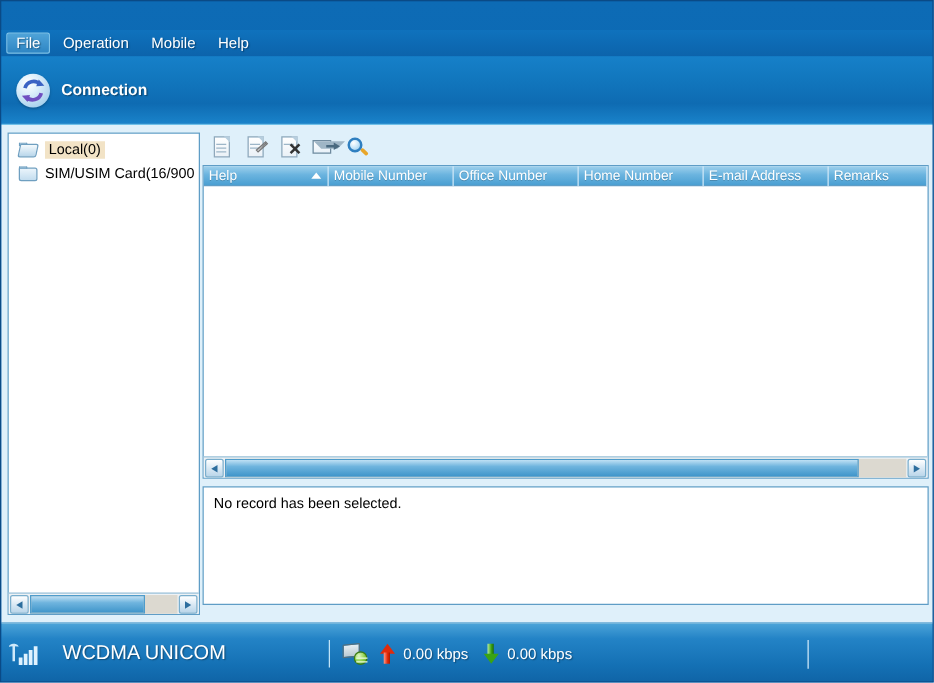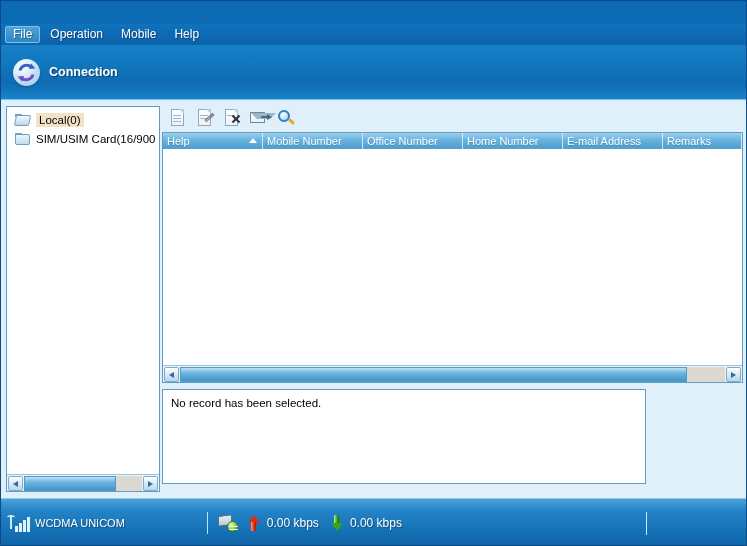--- a/index.html
+++ b/index.html
@@ -310,21 +310,21 @@
     position:absolute; left:0; top:17px; right:0; bottom:17px;
     background:#ffffff;
     display:flex; align-items:center; justify-content:center;
   }
   .watermark{
     color:#cfcfcf; font-size:25px; letter-spacing:0.5px;
     user-select:none;
   }
 
   .detailbox{
-    position:absolute; left:0; top:285px; width:484px; height:95px;
+    position:absolute; left:0; top:285px; width:581px; height:95px;
     background:#ffffff; border:1px solid #5f9dc6;
     padding:7px 8px;
   }
   .detailbox .dtxt{ font-size:11.5px; color:#000; }
 
   
   .statusbar{
     position:absolute; left:0; top:497px; width:747px; height:49px;
     background: linear-gradient(180deg,#4ba3d8 0%,#2383c6 25%,#1470b4 70%,#0f63a5 100%);
     display:flex; align-items:center;
@@ -337,21 +337,21 @@
   .sig .ant::before{
     content:""; position:absolute; left:-3px; top:0; width:8px; height:3px;
     border-top:2px solid #cfe9fa; border-radius:50% 50% 0 0;
   }
   .sig .bar{ position:absolute; bottom:0; width:3px; background:#dff2ff; }
   .sig .s1{ left:6px;  height:6px; }
   .sig .s2{ left:10px; height:9px; }
   .sig .s3{ left:14px; height:12px; }
   .sig .s4{ left:18px; height:15px; }
   .netname{
-    color:#ffffff; font-size:11px; margin-left:4px;
+    color:#ffffff; font-size:16px; margin-left:19px;
     text-shadow: 1px 1px 1px rgba(0,0,0,.35);
   }
   .sbsep{
     width:1px; height:22px; background:#bfe3f7; margin:0 10px 0 0;
   }
   .conn-ic{ width:20px; height:17px; position:relative; flex:0 0 auto;}
   .conn-ic .mon{
     position:absolute; left:0; top:0; width:14px; height:11px;
     background: linear-gradient(180deg,#e6eef2 0%,#b9c9d2 100%);
     border:1px solid #53707f; border-radius:1px;

